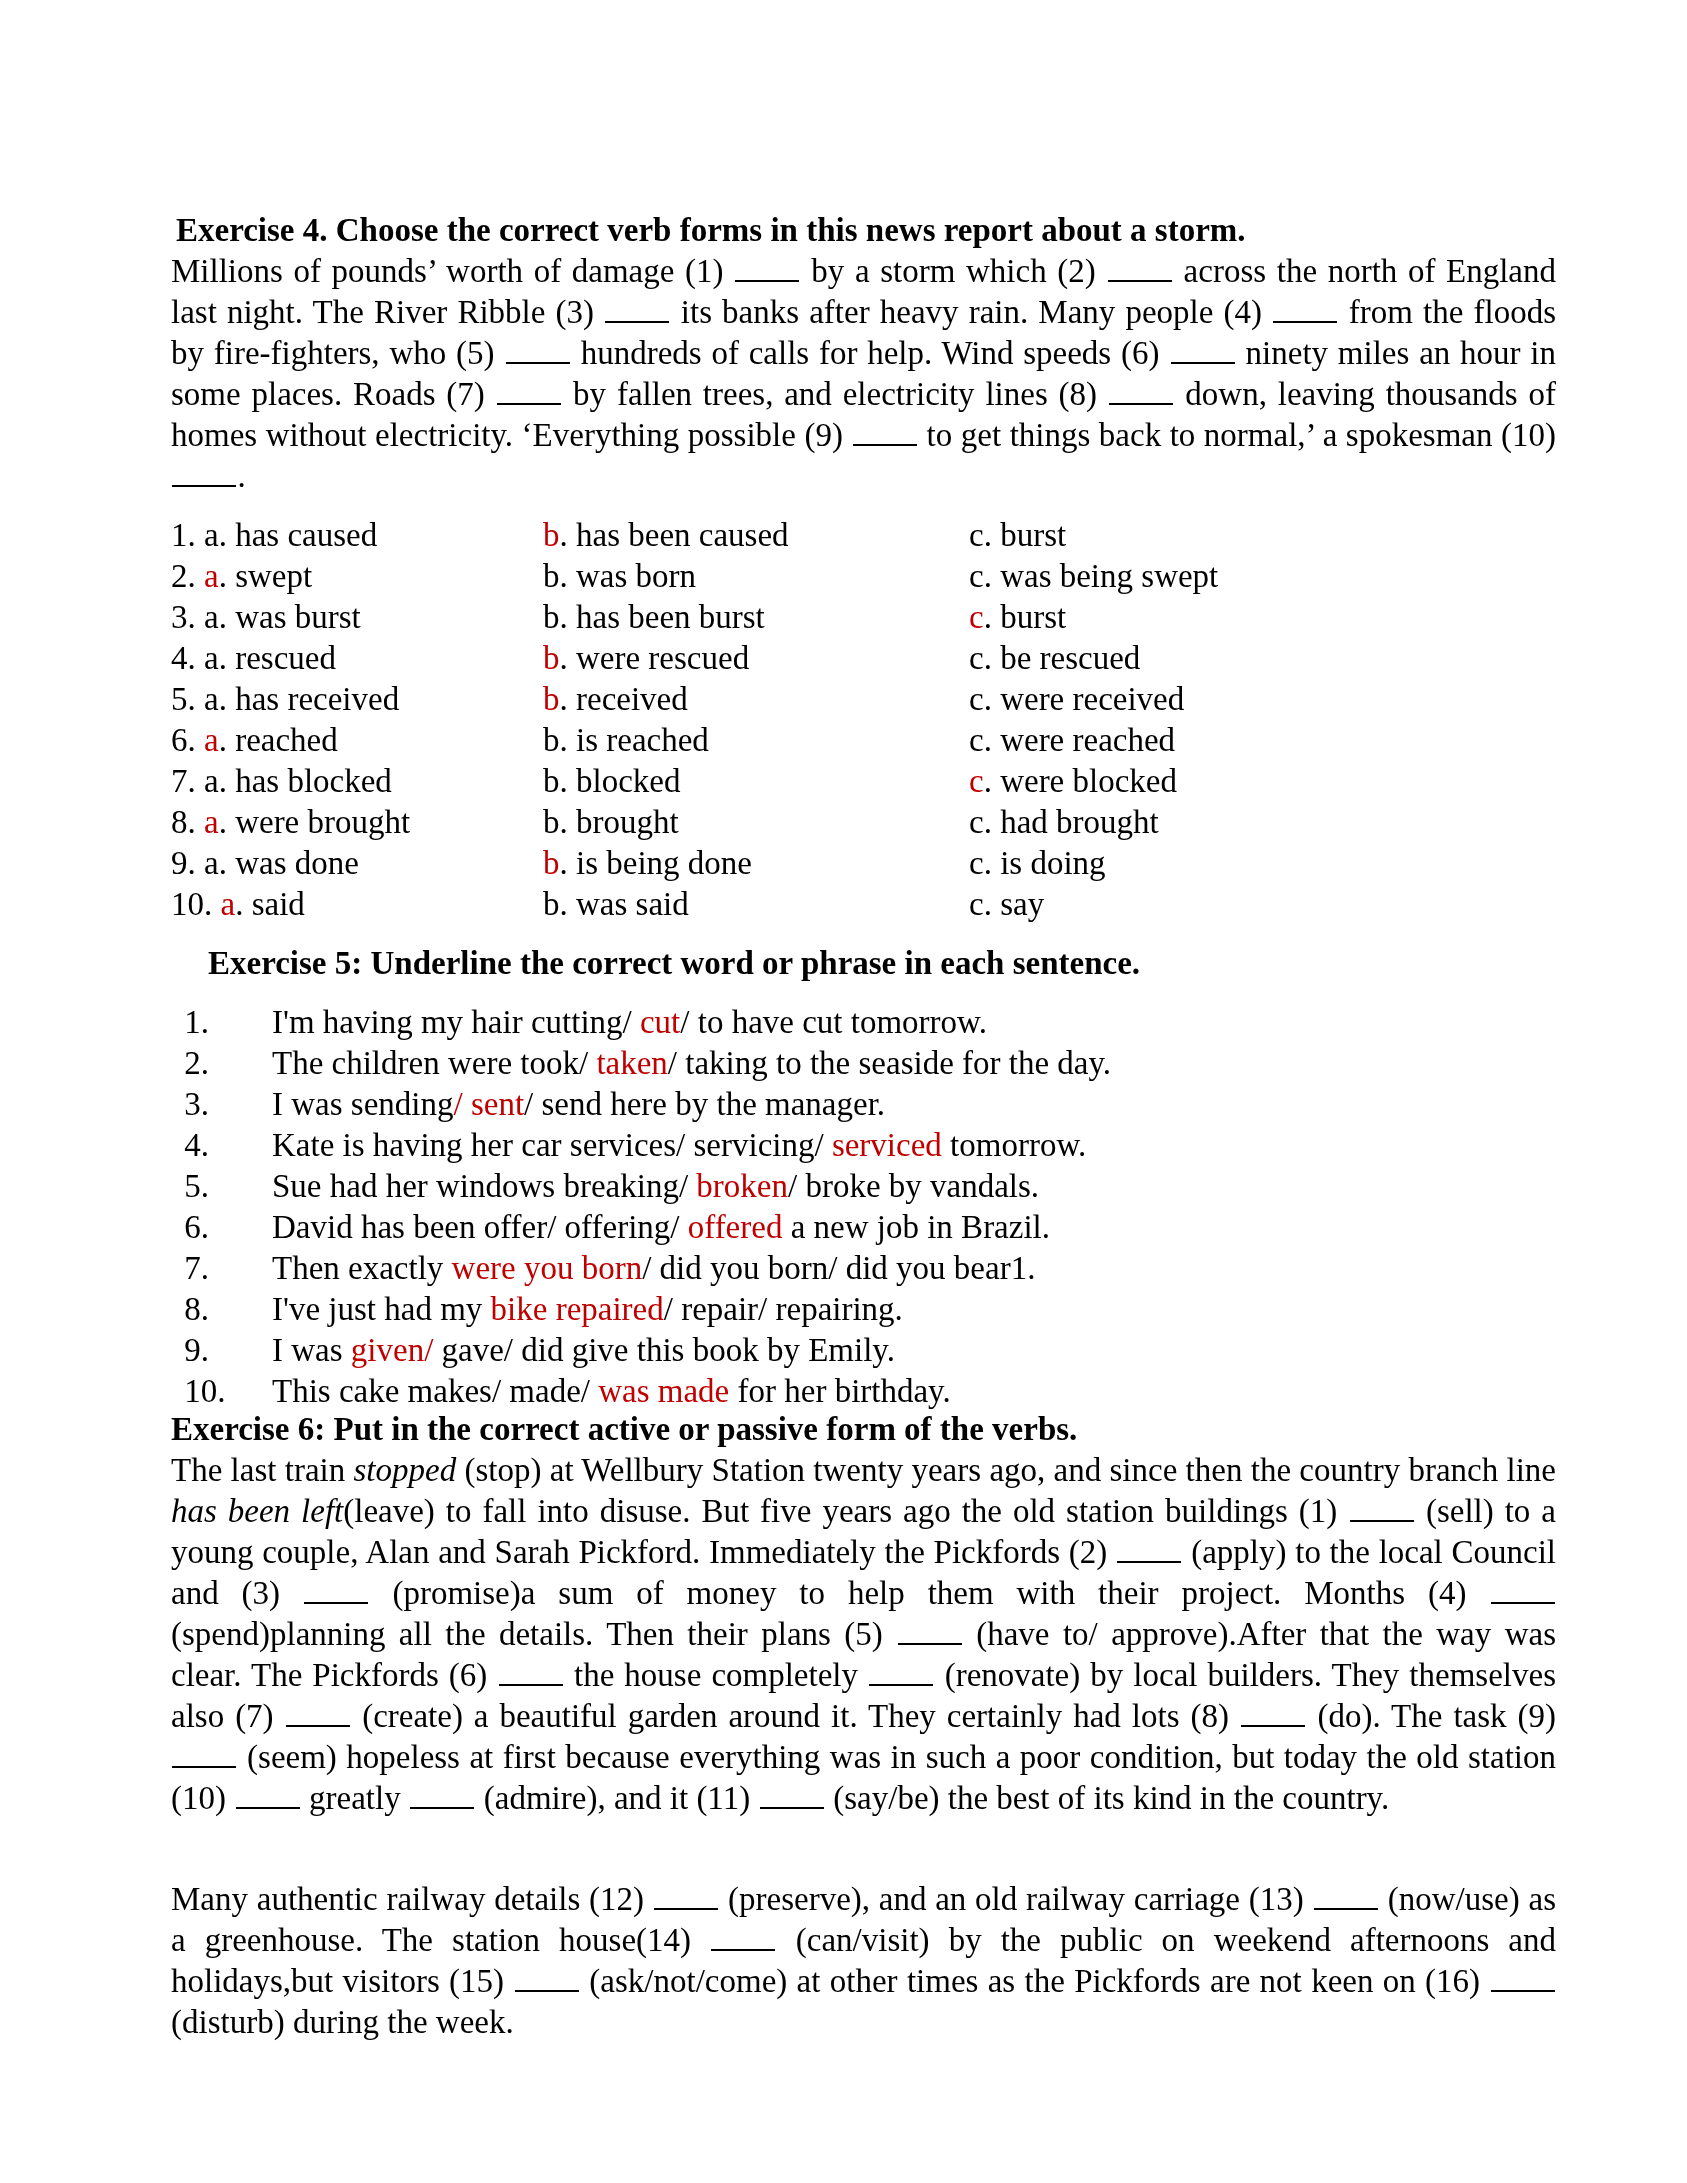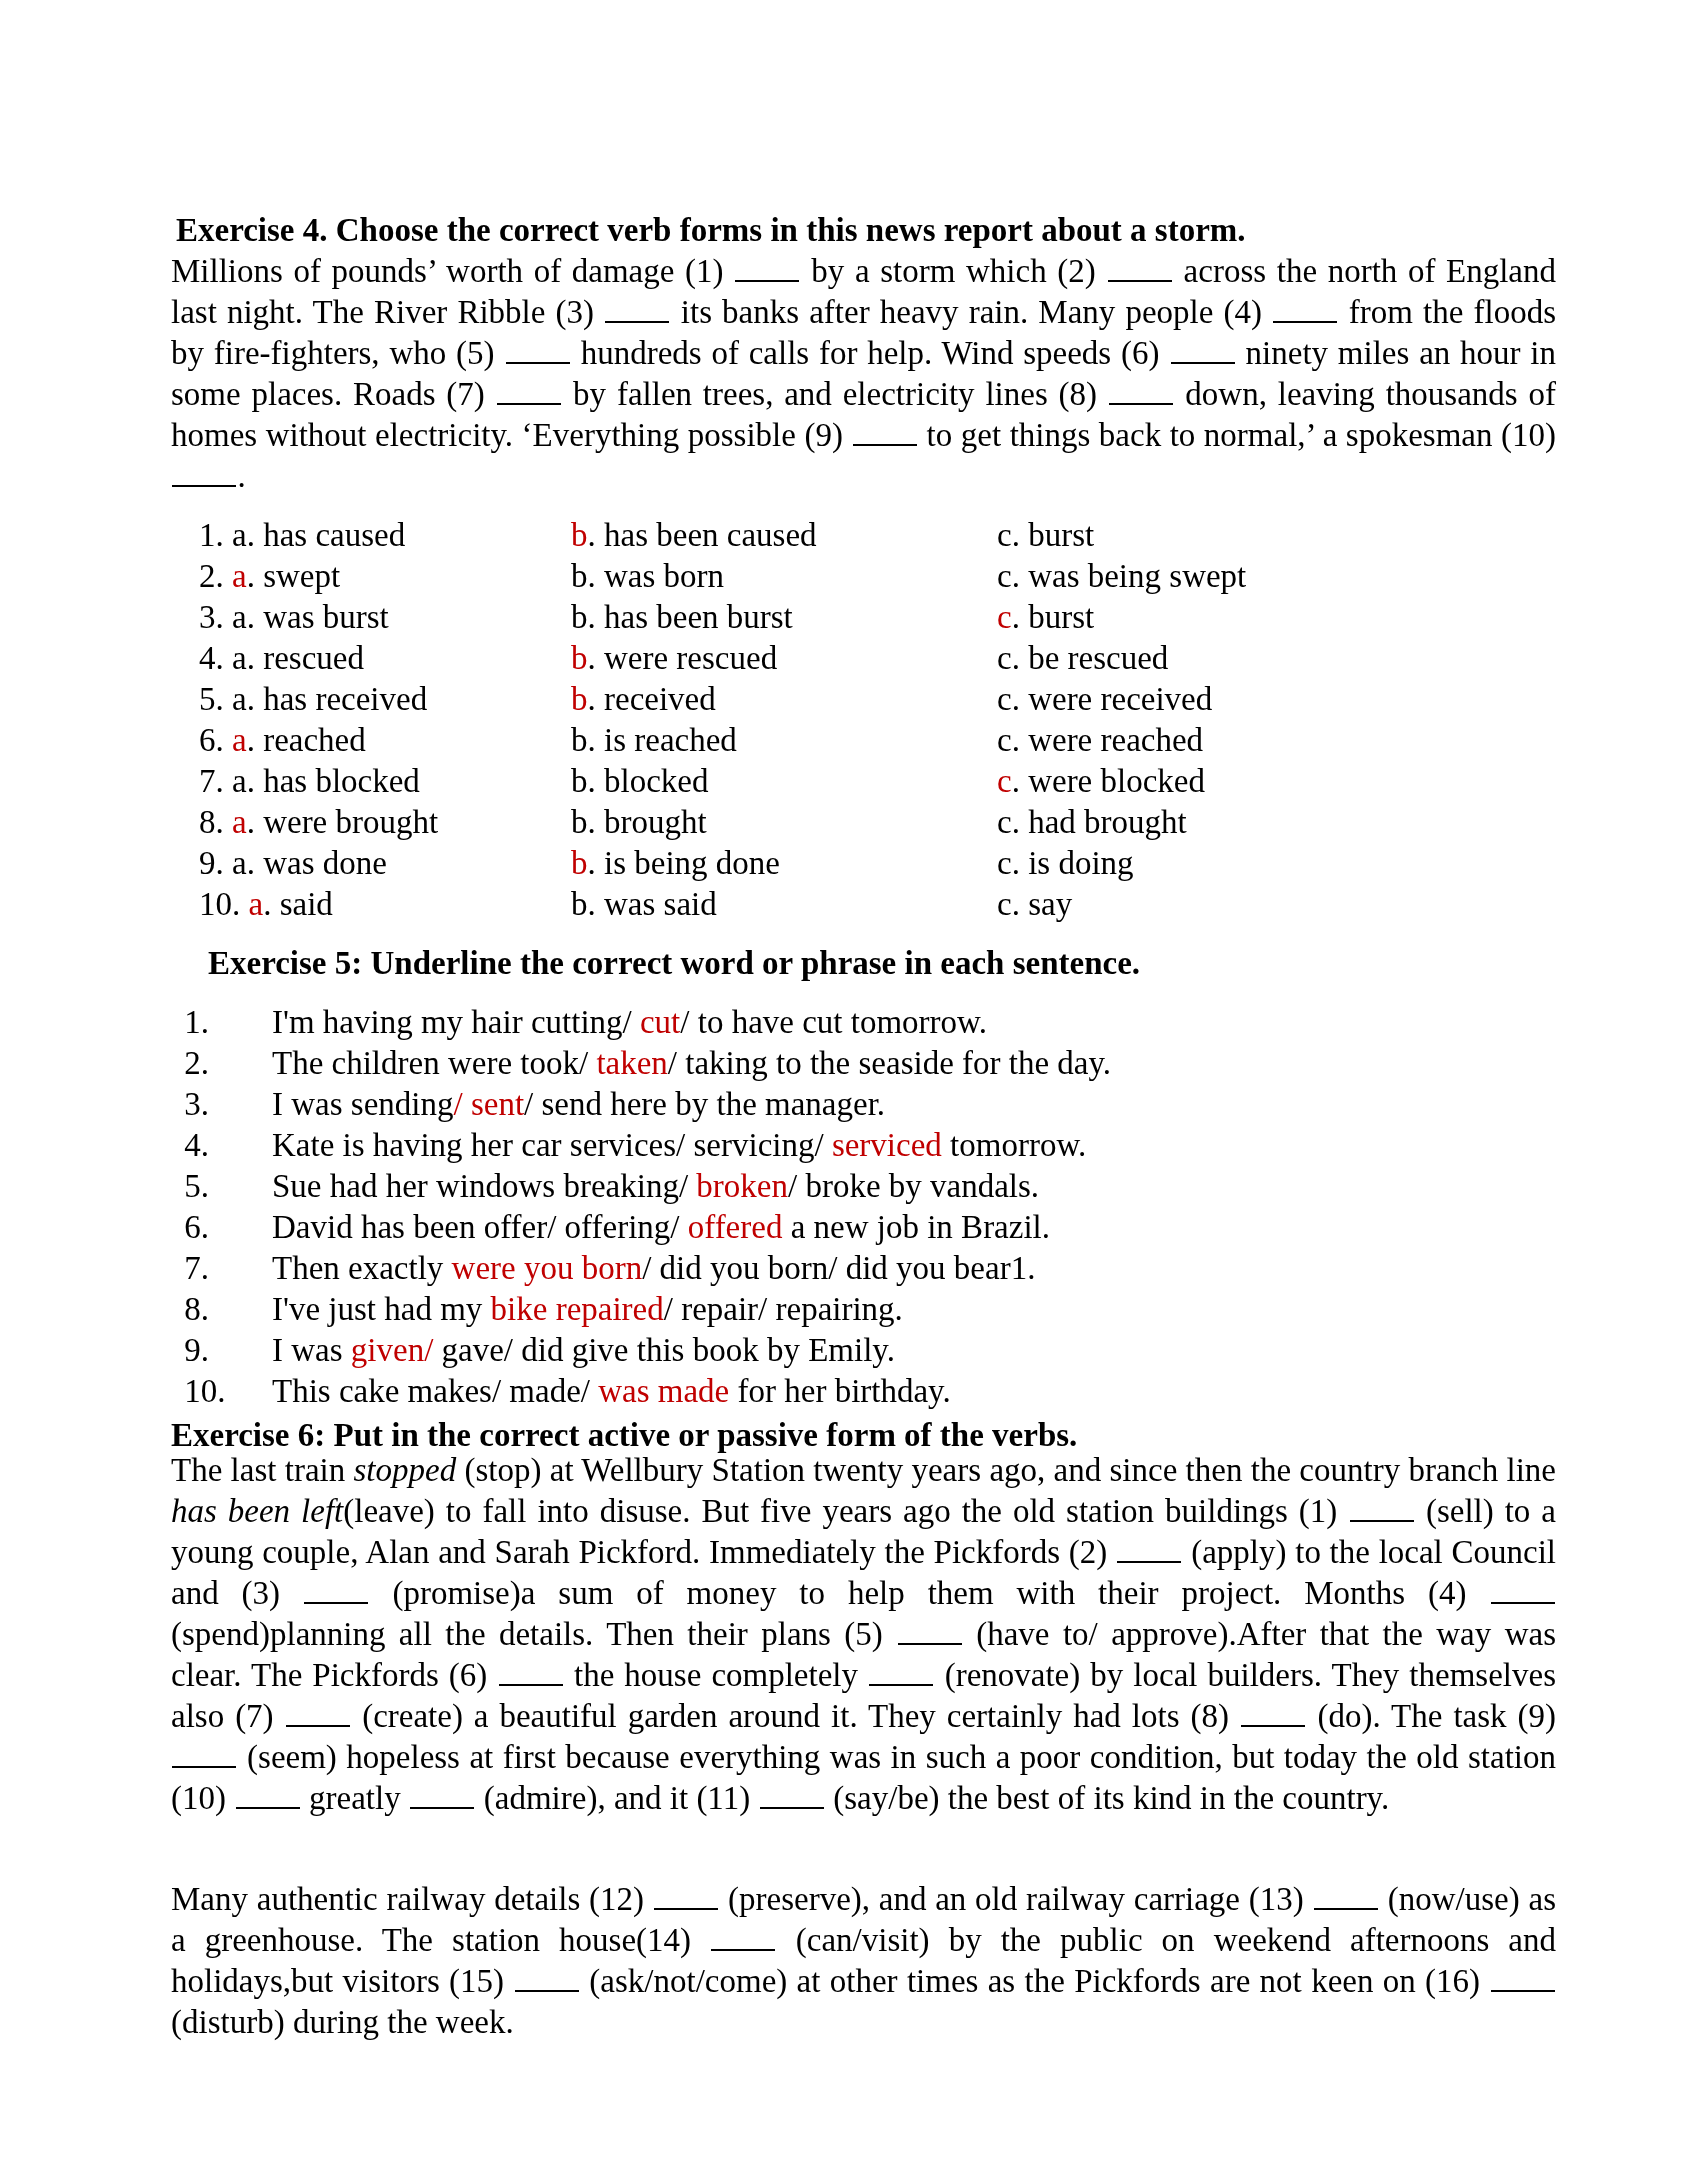--- a/index.html
+++ b/index.html
@@ -4,21 +4,21 @@
 <style>
   html, body { margin: 0; padding: 0; background: #ffffff; }
   body { width: 1687px; height: 2183px; position: relative; overflow: hidden;
          font-family: "Liberation Serif", "DejaVu Serif", serif; color: #000; }
   .page { position: absolute; left: 0; top: 0; width: 1433px; height: 2183px; }
   .heading { position: absolute; font-weight: bold; font-size: 33px; line-height: 40px; white-space: nowrap; }
   .para { position: absolute; left: 171px; width: 1385px; font-size: 33px; line-height: 41px;
           text-align: justify; text-align-last: left; }
   .blank { display: inline-block; width: 64px; border-bottom: 2.6px solid #000; height: 22.5px; vertical-align: baseline; margin: 0 1.3px; }
   .red { color: #c00000; }
-  .opts { position: absolute; left: 171px; top: 515px; width: 1389px; margin-left: 28px; }
+  .opts { position: absolute; left: 171px; top: 515px; width: 1389px; }
   .opt-row { position: relative; height: 41px; font-size: 33px; line-height: 41px; white-space: nowrap; }
   .opt-row span.col { position: absolute; top: 0; }
   .col-a { left: 0; }
   .col-b { left: 372px; }
   .col-c { left: 798px; }
   .list5 { position: absolute; left: 171px; top: 1002px; width: 1389px; }
   .li5 { position: relative; height: 41px; font-size: 33px; line-height: 41px; white-space: nowrap; }
   .li5 .num { position: absolute; left: 13.2px; }
   .li5 .txt { position: absolute; left: 101px; }
   i { font-style: italic; }
@@ -121,18 +121,18 @@
       <div class="li5">
         <span class="num">9.</span>
         <span class="txt"><span>I was </span><span class="red">given/</span><span> gave/ did give this book by Emily.</span></span>
       </div>
       <div class="li5">
         <span class="num">10.</span>
         <span class="txt"><span>This cake makes/ made/ </span><span class="red">was made</span><span> for her birthday.</span></span>
       </div>
     </div>
 
-  <div class="heading" style="left:171px; top:1409px;margin-top:6px;">Exercise 6: Put in the correct active or passive form of the verbs.</div>
+  <div class="heading" style="left:171px; top:1409px;">Exercise 6: Put in the correct active or passive form of the verbs.</div>
   <div class="para" style="top:1450px;"><span>The last train </span><i>stopped</i><span> (stop) at Wellbury Station twenty years ago, and since then the country branch line </span><i>has been left</i><span>(leave) to fall into disuse. But five years ago the old station buildings (1) </span><span class="blank"></span><span> (sell) to a young couple, Alan and Sarah Pickford. Immediately the Pickfords (2) </span><span class="blank"></span><span> (apply) to the local Council and (3) </span><span class="blank"></span><span> (promise)a sum of money to help them with their project. Months (4) </span><span class="blank"></span><span> (spend)planning all the details. Then their plans (5) </span><span class="blank"></span><span> (have to/ approve).After that the way was clear. The Pickfords (6) </span><span class="blank"></span><span> the house completely </span><span class="blank"></span><span> (renovate) by local builders. They themselves also (7) </span><span class="blank"></span><span> (create) a beautiful garden around it. They certainly had lots (8) </span><span class="blank"></span><span> (do). The task (9) </span><span class="blank"></span><span> (seem) hopeless at first because everything was in such a poor condition, but today the old station (10) </span><span class="blank"></span><span> greatly </span><span class="blank"></span><span> (admire), and it (11) </span><span class="blank"></span><span> (say/be) the best of its kind in the country.</span></div>
   <div class="para" style="top:1879px;"><span>Many authentic railway details (12) </span><span class="blank"></span><span> (preserve), and an old railway carriage (13) </span><span class="blank"></span><span> (now/use) as a greenhouse. The station house(14) </span><span class="blank"></span><span> (can/visit) by the public on weekend afternoons and holidays,but visitors (15) </span><span class="blank"></span><span> (ask/not/come) at other times as the Pickfords are not keen on (16) </span><span class="blank"></span><span> (disturb) during the week.</span></div>
 
 </div>
 
 
 </body></html>

